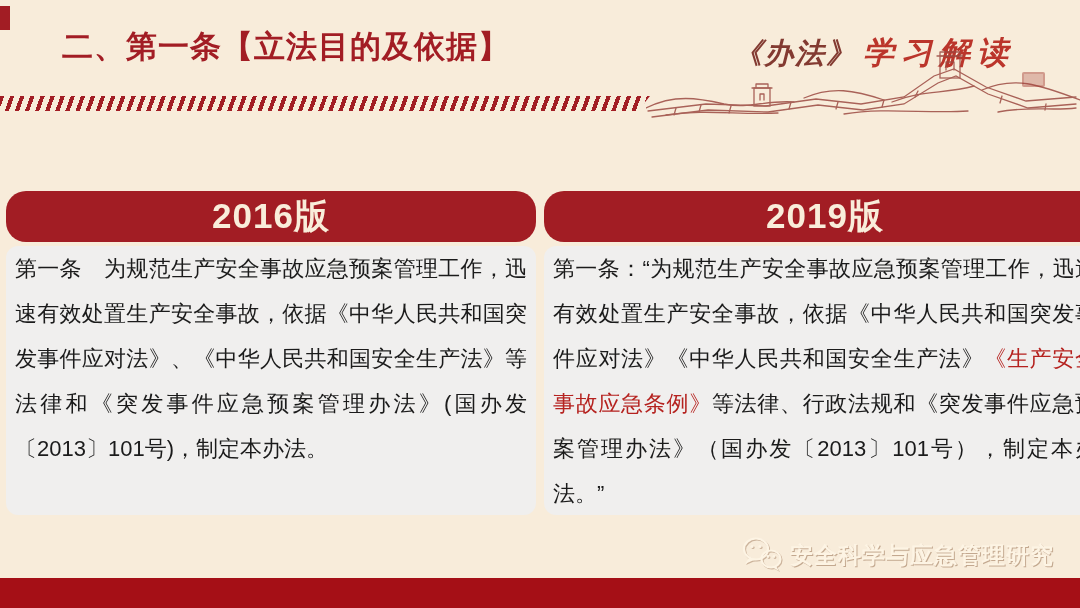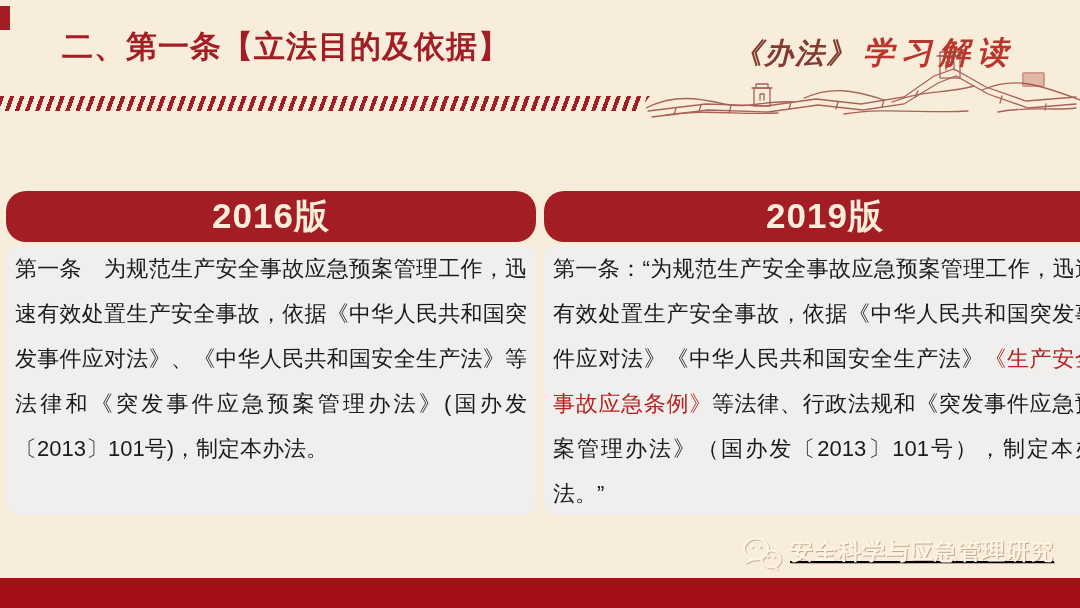--- a/index.html
+++ b/index.html
@@ -27,21 +27,21 @@
   .compare{position:absolute;left:0;top:0;width:100%;}
   .th{position:absolute;top:191px;height:51px;background:var(--accent-red);
     color:var(--header-text);font-size:35px;font-weight:bold;
     display:flex;align-items:center;justify-content:center;letter-spacing:1px;border-radius:20px;}
   .td{position:absolute;top:246px;height:269px;background:var(--cell-bg);
     color:var(--body-text);font-size:22px;line-height:45px;
     padding:0 9px;box-sizing:border-box;text-align:justify;overflow:hidden;border-radius:12px;}
   .col-left{left:6px;width:530px;}
   .col-right{left:544px;width:562px;}
 
-  .watermark{position:absolute;right:26px;top:536px;display:flex;gap:7px;text-decoration:underline;}
+  .watermark{position:absolute;right:26px;top:536px;display:flex;align-items:center;gap:7px;}
   .wm-icon{filter:drop-shadow(1px 1px 0 rgba(150,110,80,0.45));}
   .wm-text{font-size:23px;font-weight:bold;letter-spacing:1px;color:var(--watermark-text);
     text-shadow:1px 1px 0 rgba(151,113,82,0.55);white-space:nowrap;}
 
   .bottom-bar{position:absolute;left:0;bottom:0;width:100%;height:30px;background:var(--bottom-bar);}
 </style>
 </head>
 <body>
 
 <div class="slide">

